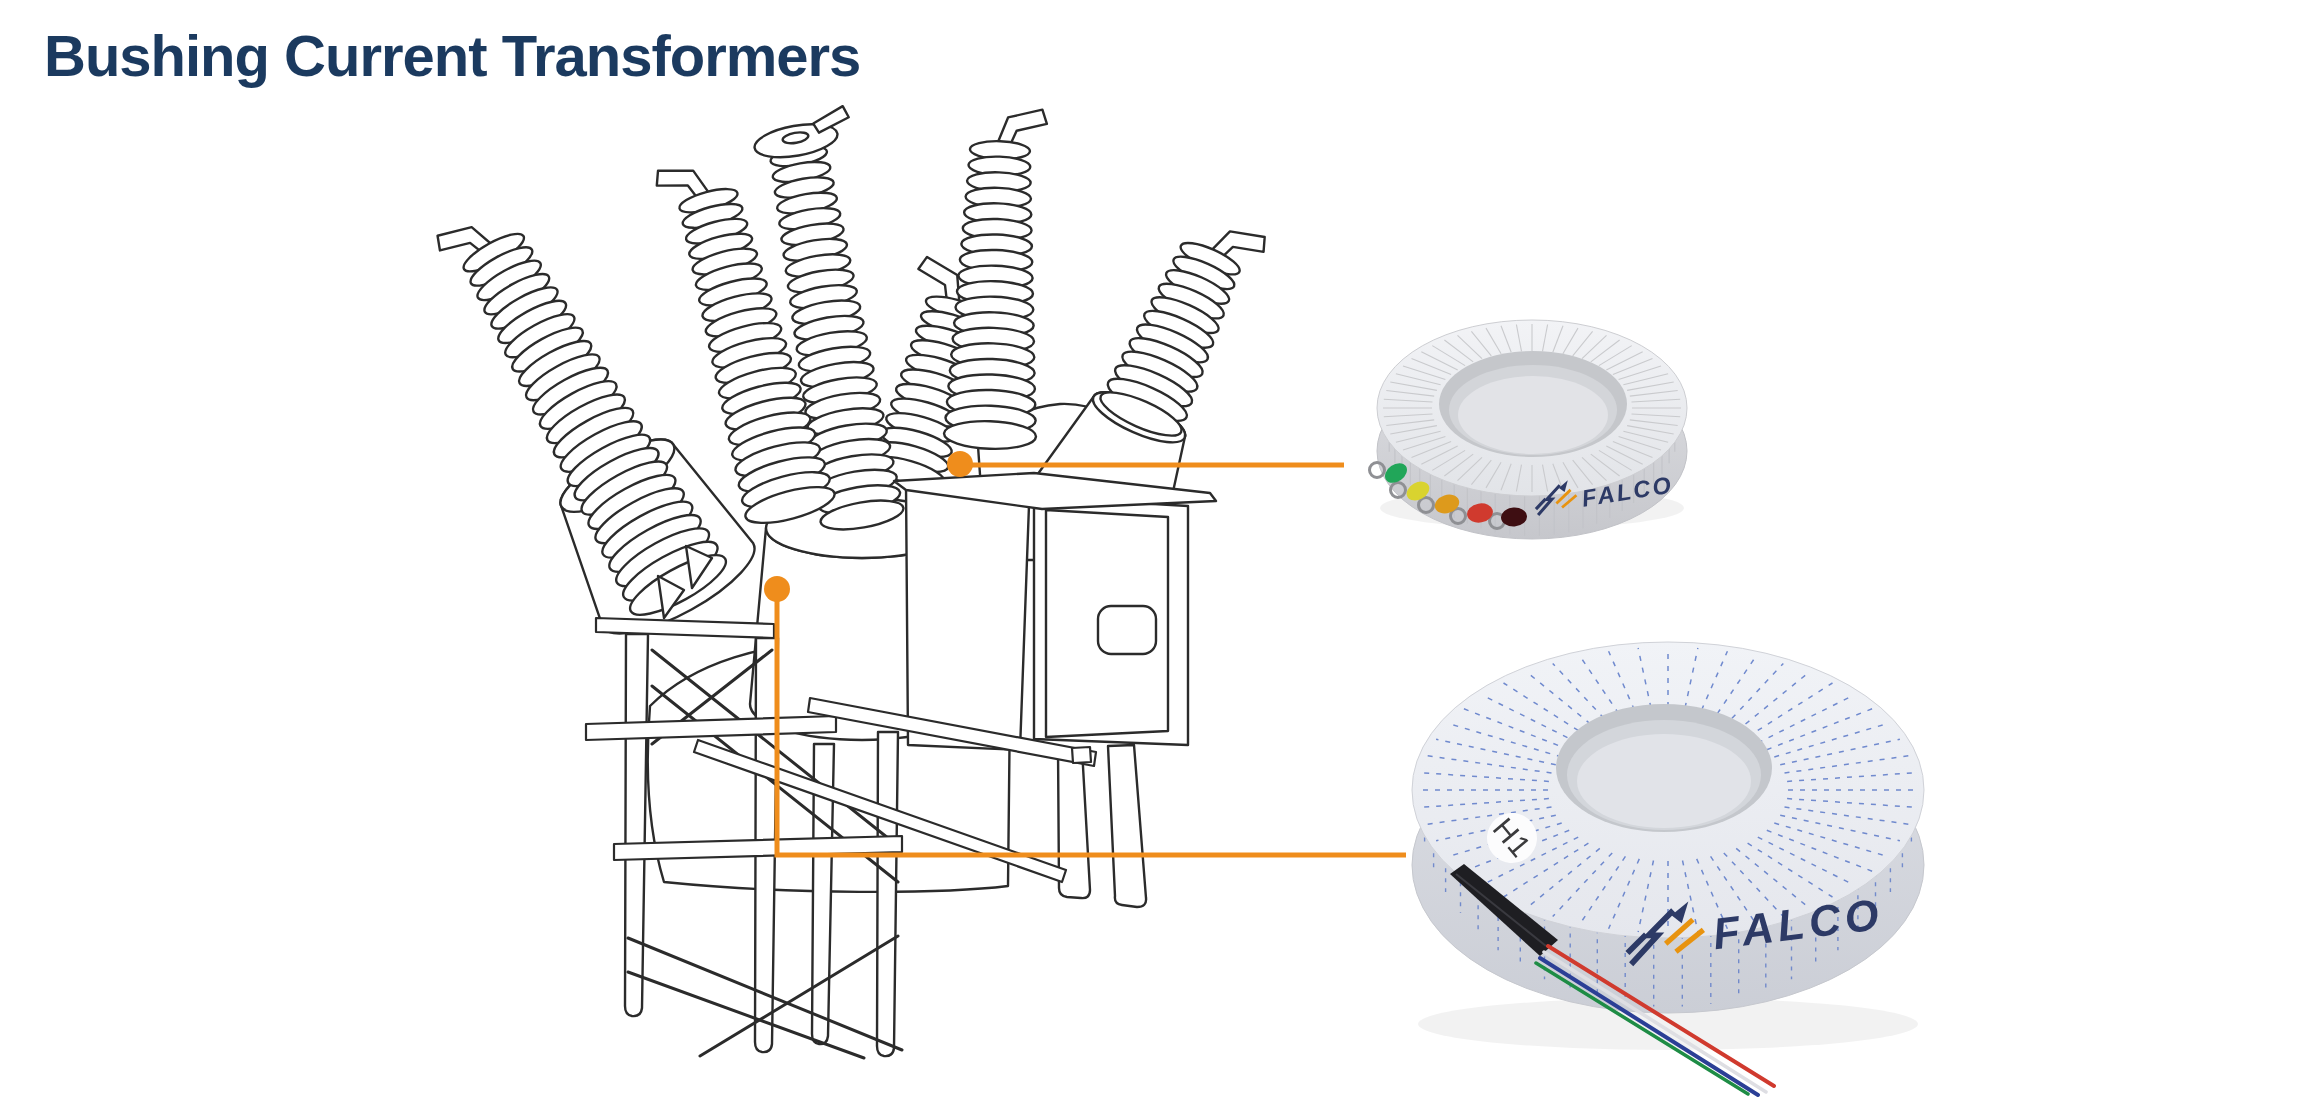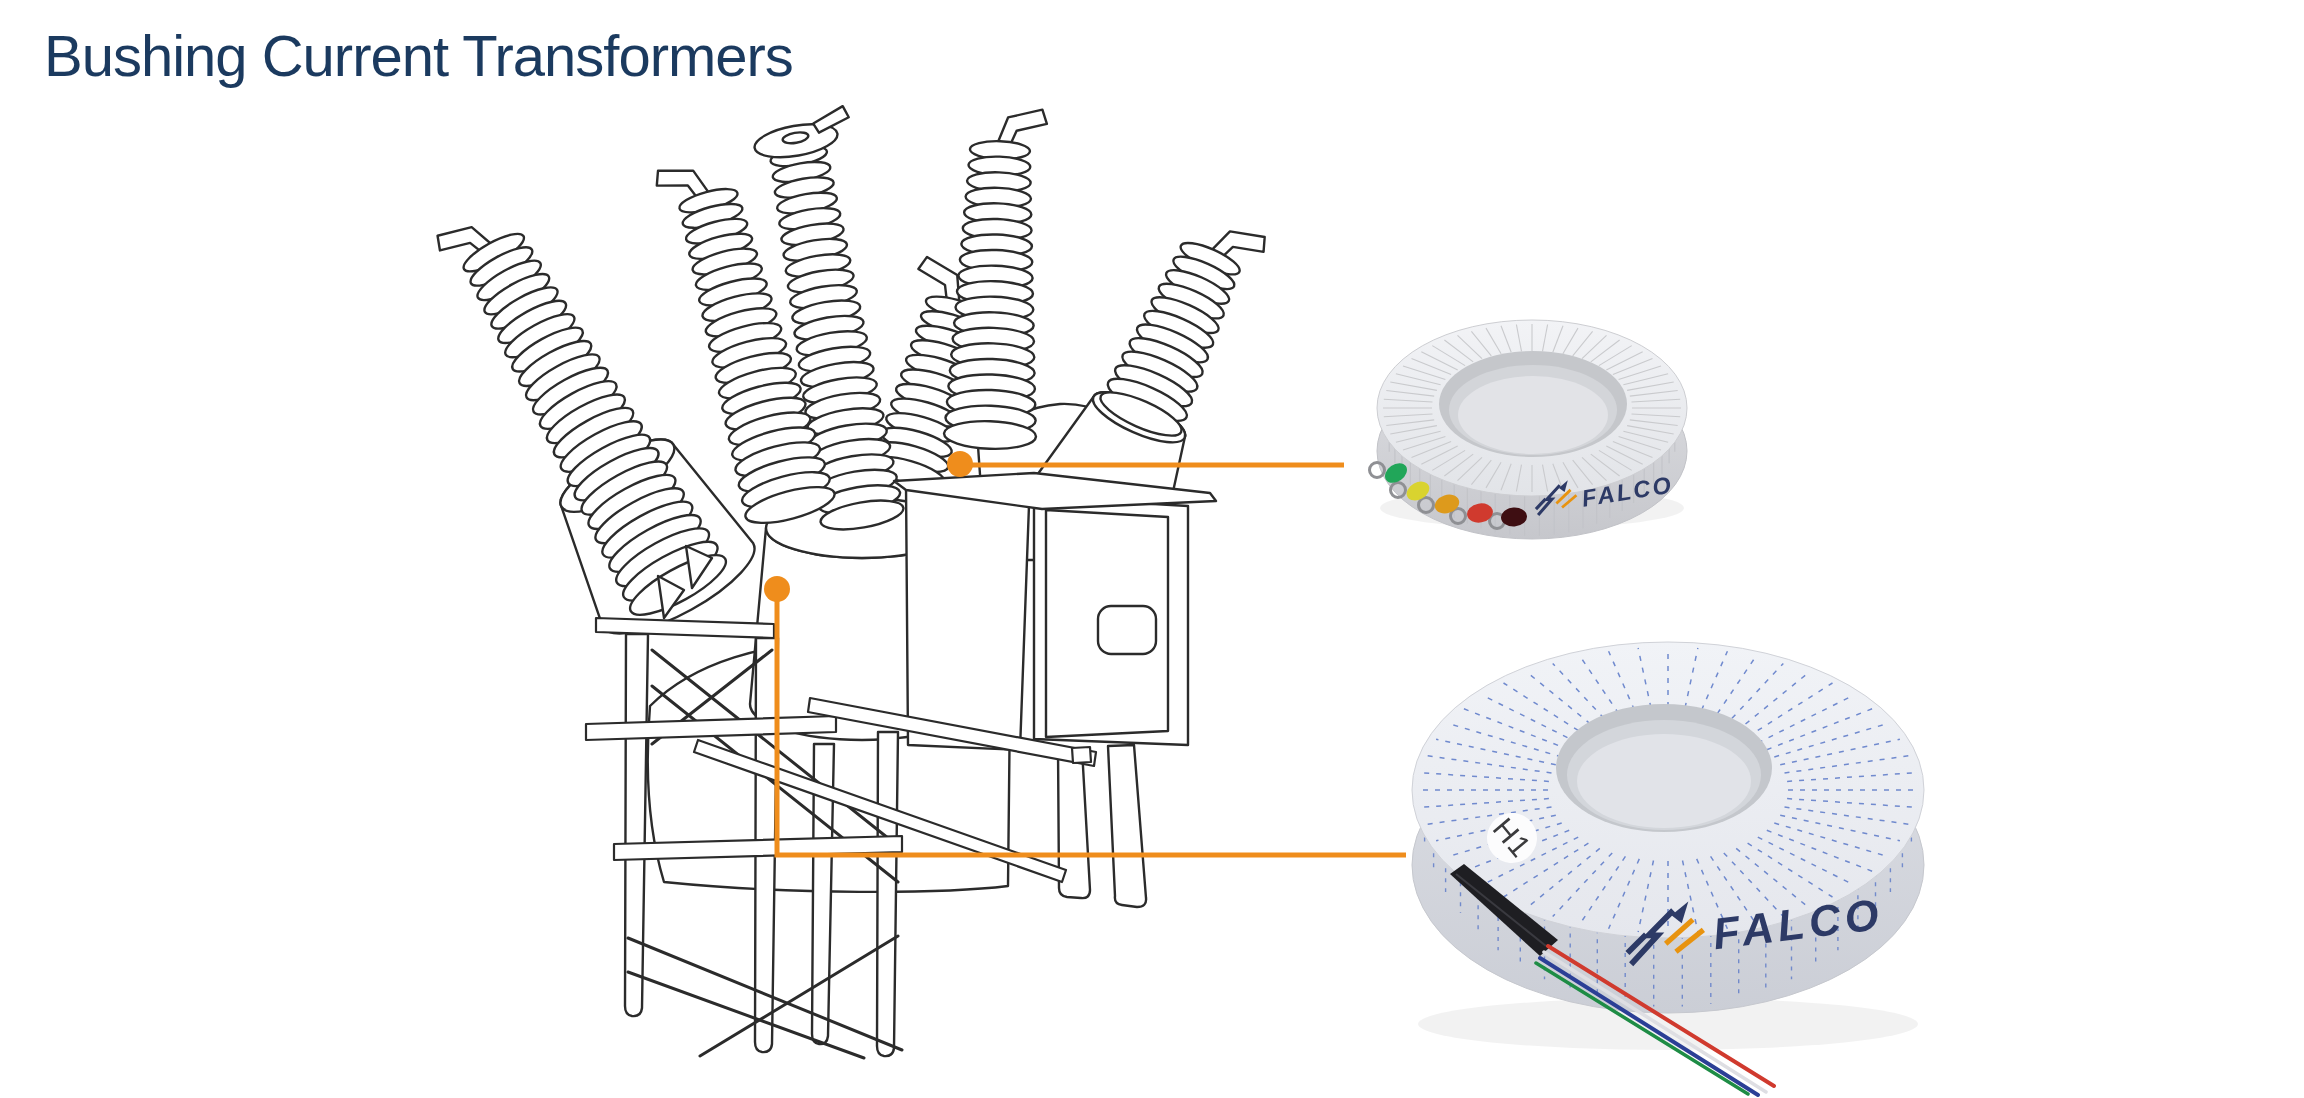--- a/index.html
+++ b/index.html
@@ -1,18 +1,18 @@
 <!DOCTYPE html>
 <html><head>
 <meta charset="utf-8">
 <style>
   html,body{margin:0;padding:0;background:#fff;}
   .stage{position:relative;width:2304px;height:1098px;background:#fff;overflow:hidden;
          font-family:"Liberation Sans",sans-serif;}
-  .page-title{position:absolute;left:44px;top:22px;margin:0;font-size:58px;font-weight:normal;
+  .page-title{position:absolute;left:44px;top:22px;margin:0;font-size:58px;font-weight:bold;
               letter-spacing:-1px;color:#1B3A5F;font-family:"Liberation Sans",sans-serif;}
   svg{position:absolute;left:0;top:0;}
   
   .la{fill:#ffffff;stroke:#2b2b2b;stroke-width:2.4;stroke-linejoin:round;stroke-linecap:round;}
   .laline{fill:none;stroke:#2b2b2b;stroke-width:3;stroke-linecap:round;}
   .slab{fill:#ffffff;stroke:#2b2b2b;stroke-width:2.2;stroke-linejoin:round;}
   
   .rays-gray line{stroke:#c9cacd;stroke-width:1.1;}
   .ticks-gray line{stroke:#c2c3c8;stroke-width:1.1;}
   .rays-blue line{stroke:#5b79c8;stroke-width:1.5;stroke-dasharray:5 7;opacity:.85;}

